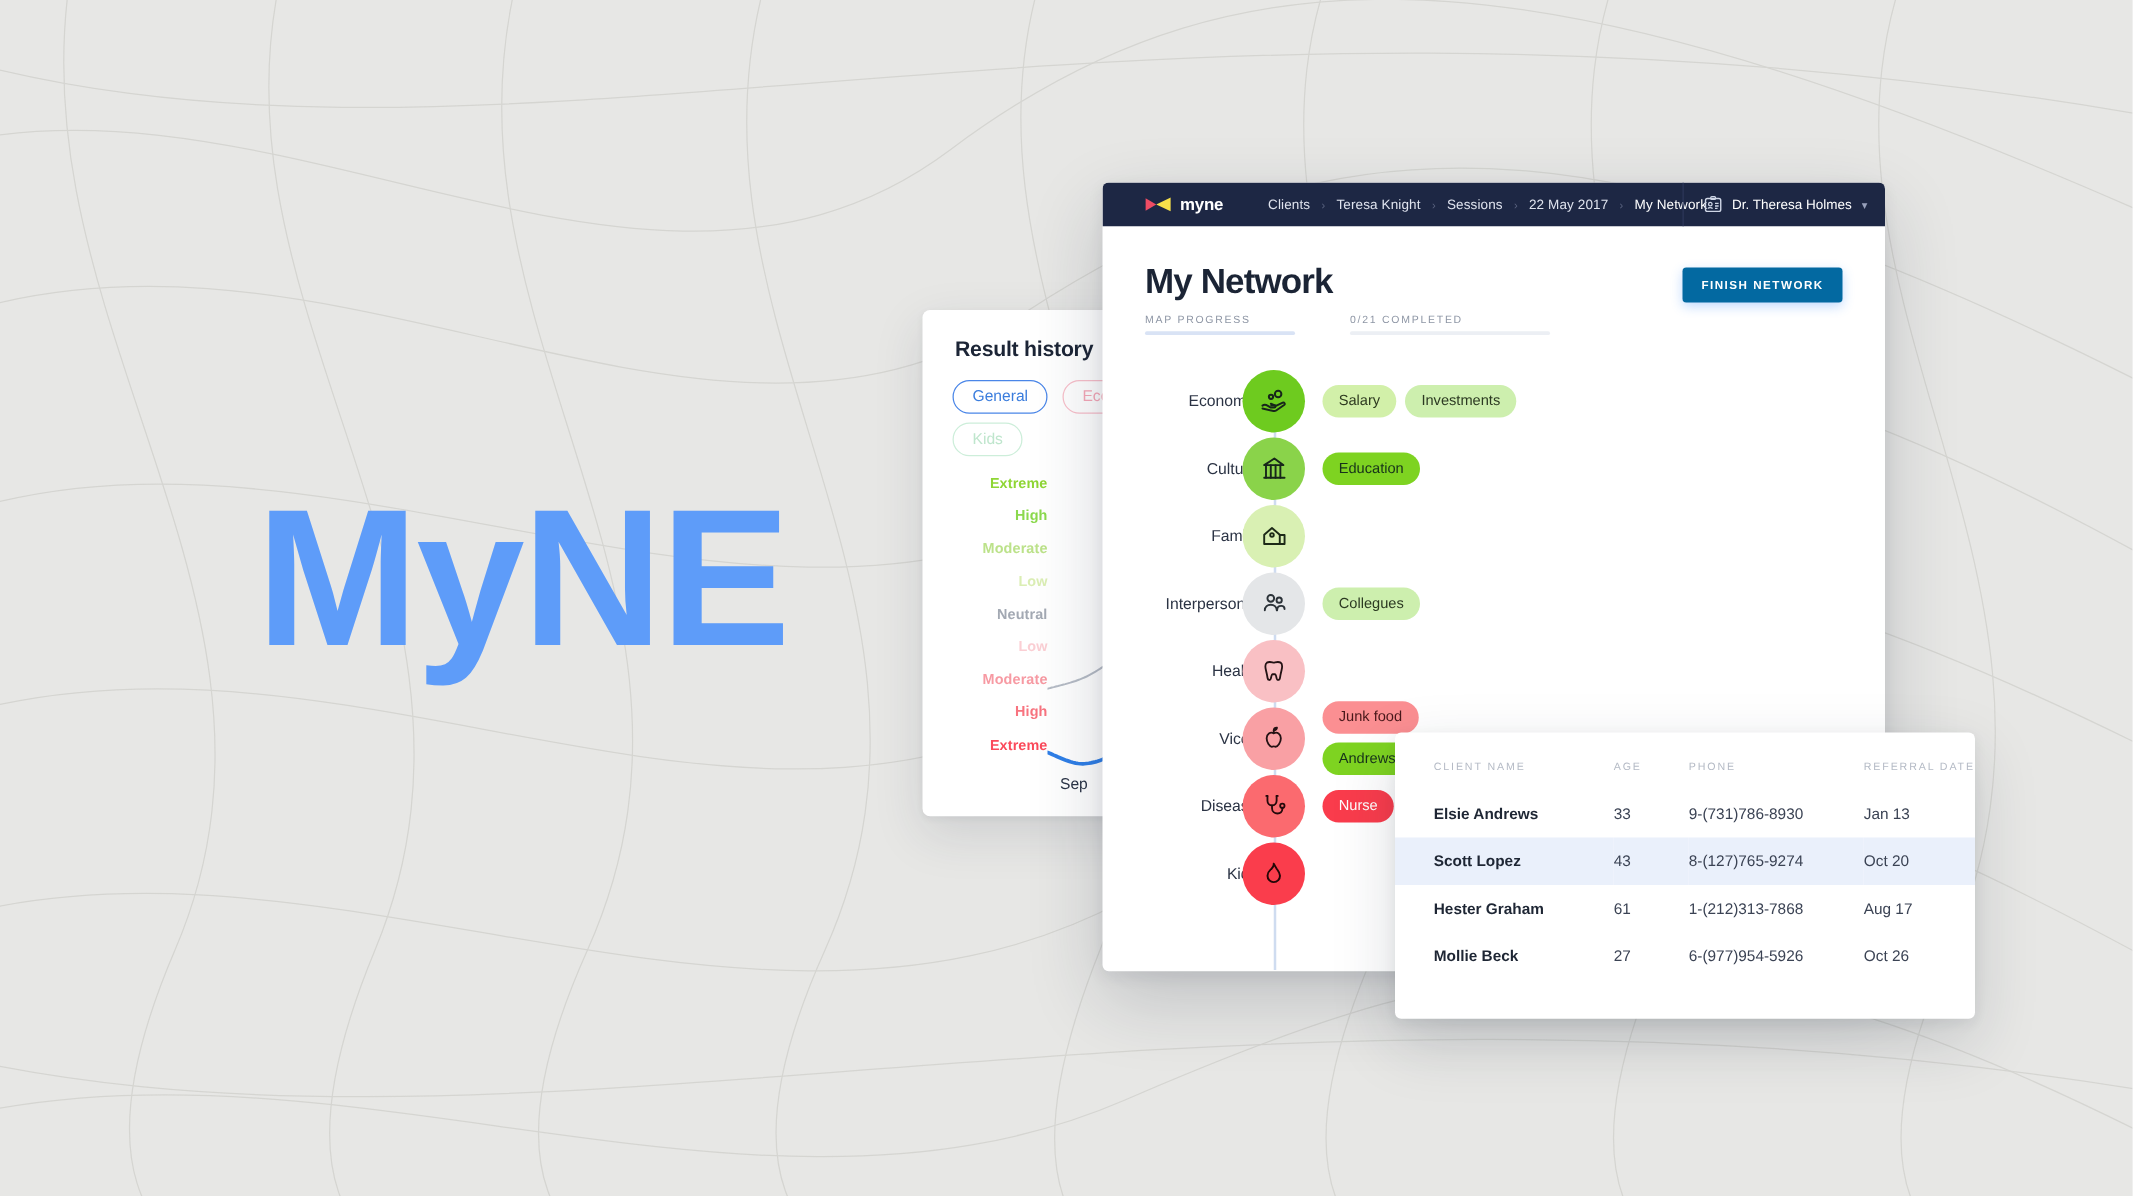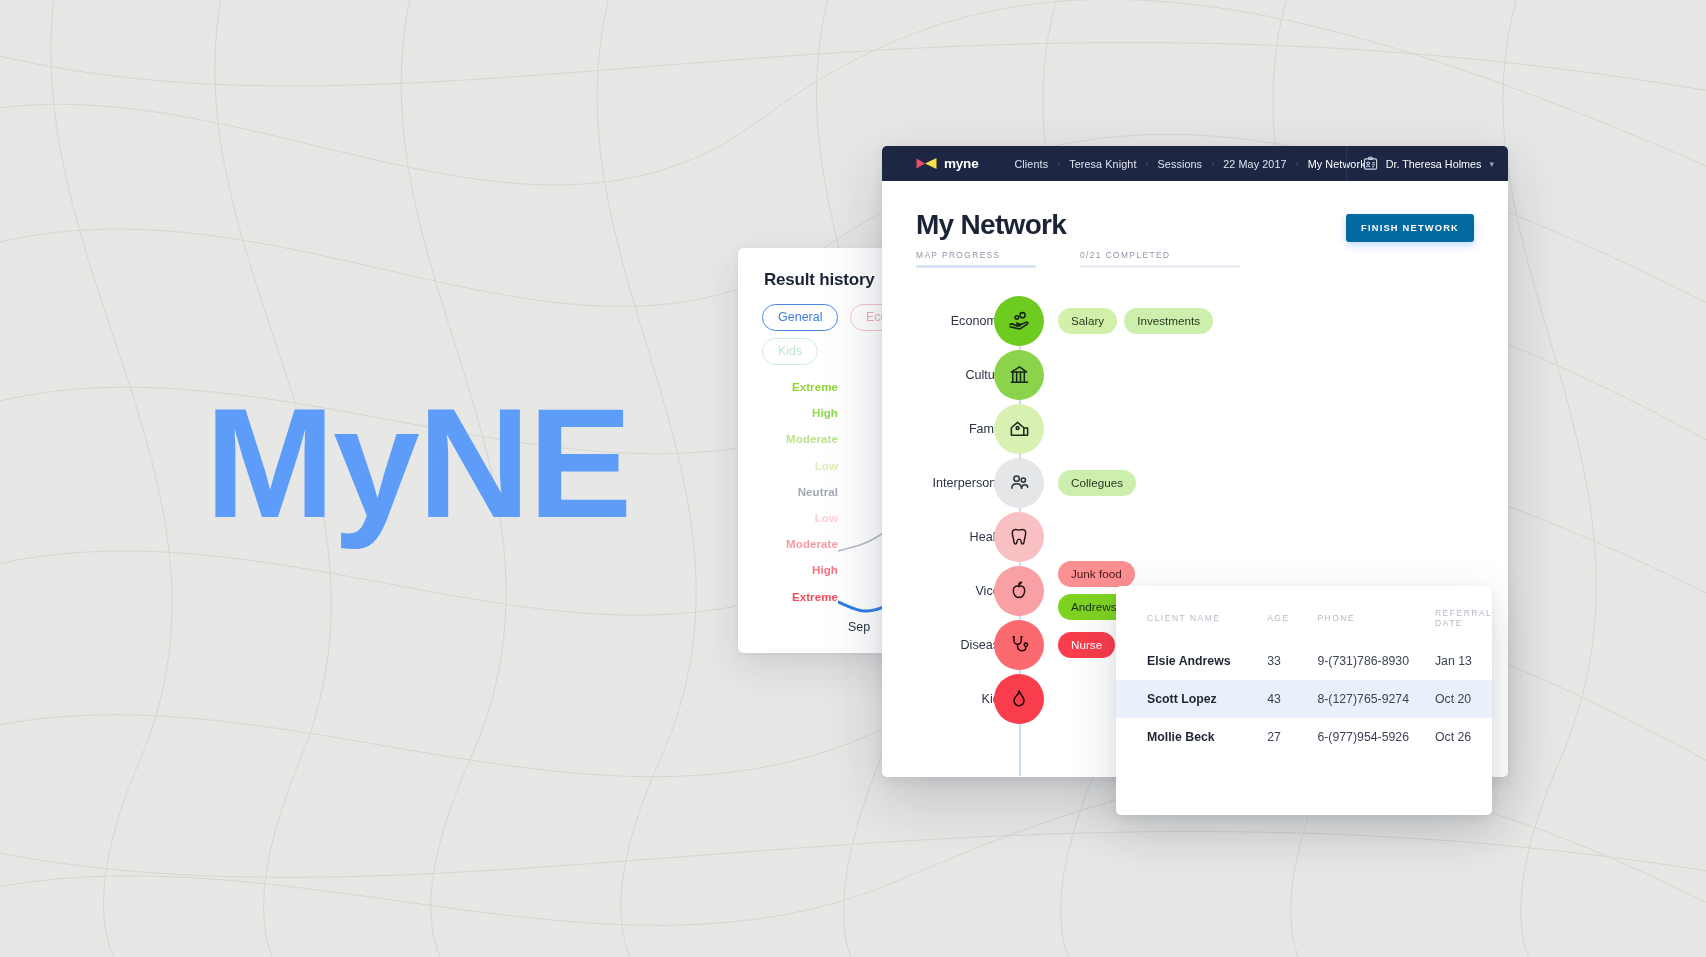--- a/index.html
+++ b/index.html
@@ -147,21 +147,21 @@
   .tag.gray { background: #ebedf0; color: #3b4250; }
   .tag.r1 { background: #fb8f92; color: #49181b; }
   .tag.r2 { background: #fa3c4c; color: #fff; }
   .tag.r3 { background: #f9646f; color: #fff; }
   .n-row.vices .n-tags { width: 110px; }
 
   
   .table-card {
     position: absolute;
     left: 1116px; top: 586px;
-    width: 376px; height: 229px;
+    width: 464px; height: 229px;
     background: #fff;
     border-radius: 5px;
     box-shadow: 0 18px 50px rgba(32,42,62,.17), 0 3px 10px rgba(32,42,62,.07);
     overflow: hidden;
   }
   table { width: 100%; border-collapse: collapse; }
   th {
     text-align: left; font-size: 8.5px; letter-spacing: 1.5px;
     color: #b4bac5; font-weight: 500; padding: 22px 0 14px 0;
   }
@@ -302,20 +302,23 @@
       </div>
 
       <div class="n-row">
         <div class="n-label">Culture</div>
         <div class="n-node" style="background:#8ad34a">
           <svg width="23" height="23" viewBox="0 0 24 24" fill="none" stroke="#17261a" stroke-width="1.6" stroke-linecap="round" stroke-linejoin="round">
             <path d="M3.5 20h17"></path>
               <path d="M5 20V9.5M9 20V9.5M13 20V9.5M17 20V9.5"></path>
             <path d="M3.5 9.5h16L12 4 3.5 9.5z"></path>
           </svg>
+        </div>
+        <div class="n-tags">
+          <span class="tag g1">Education</span>
         </div>
       </div>
 
       <div class="n-row">
         <div class="n-label">Family</div>
         <div class="n-node" style="background:#d9f0b3">
           <svg width="23" height="23" viewBox="0 0 24 24" fill="none" stroke="#1d2a18" stroke-width="1.6" stroke-linecap="round" stroke-linejoin="round">
             <path d="M3.5 11.2 10 5.6l6.5 5.6V19h-13z"></path>
             <path d="M16.5 11.5h4V19h-4"></path>
             <circle cx="10" cy="11.4" r="1.5"></circle>
@@ -408,20 +411,26 @@
           <td>9-(731)786-8930</td>
           <td>Jan 13</td>
         </tr>
         <tr class="sel">
           <td class="name">Scott Lopez</td>
           <td>43</td>
           <td>8-(127)765-9274</td>
           <td>Oct 20</td>
         </tr>
         <tr>
+          <td class="name">Hester Graham</td>
+          <td>61</td>
+          <td>1-(212)313-7868</td>
+          <td>Aug 17</td>
+        </tr>
+        <tr>
           <td class="name">Mollie Beck</td>
           <td>27</td>
           <td>6-(977)954-5926</td>
           <td>Oct 26</td>
         </tr>
       </tbody>
     </table>
   </div>
 
 </div>

